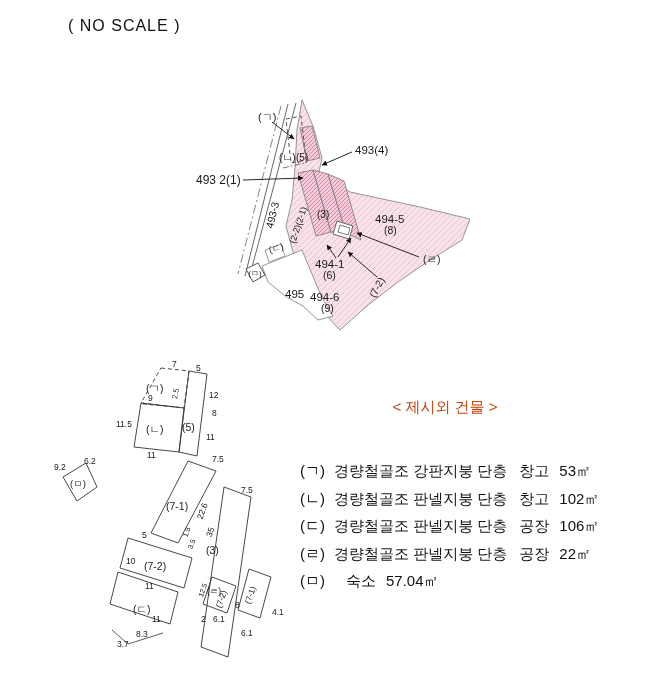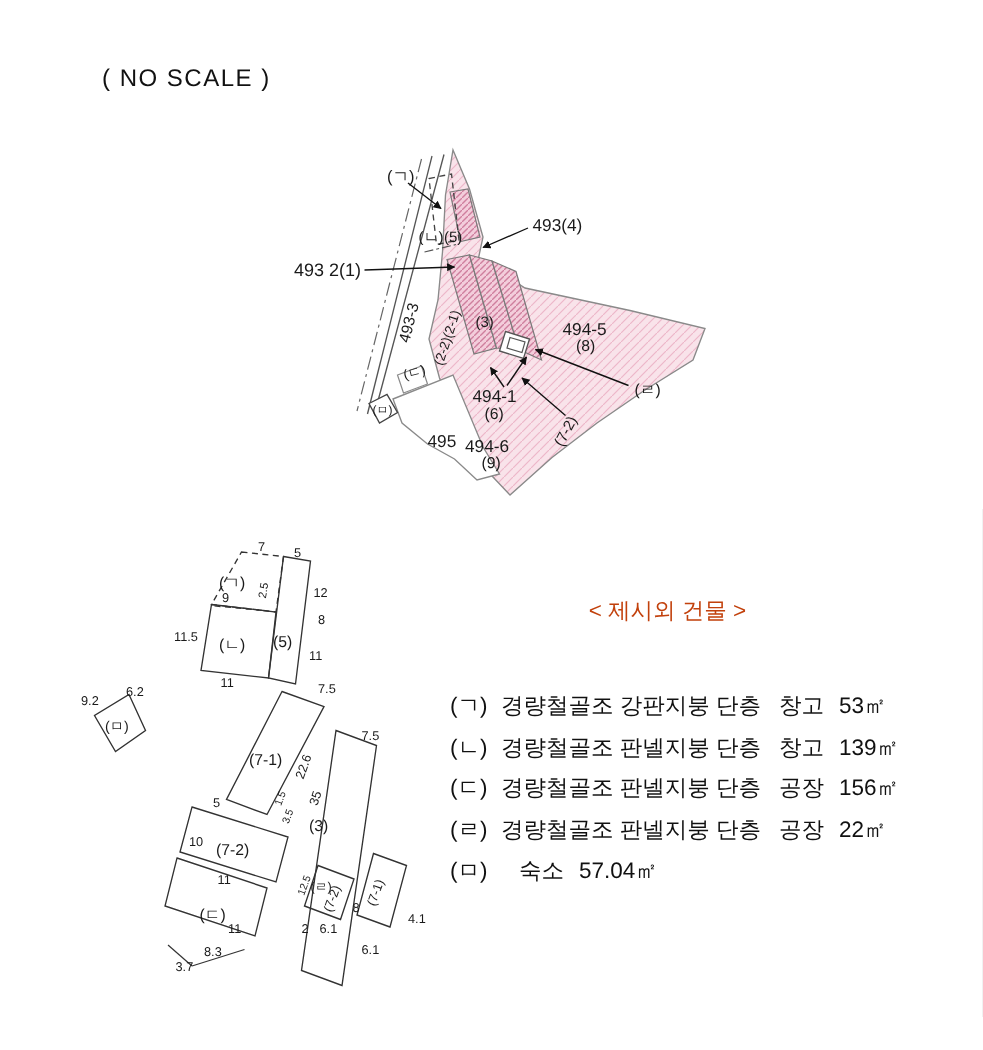--- a/index.html
+++ b/index.html
@@ -1,21 +1,21 @@
 <!DOCTYPE html>
 <html><head>
 <meta charset="utf-8">
 <style>
   html,body{margin:0;padding:0;background:#e8e8e8;}
   .canvas{
     position:relative;width:655px;height:700px;background:#ffffff;
     font-family:"Liberation Sans", sans-serif;color:#111;overflow:hidden;
   }
   .no-scale{
-    position:absolute;left:68px;top:44px;font-size:16px;letter-spacing:1px;color:#111;
+    position:absolute;left:68px;top:17px;font-size:16px;letter-spacing:1px;color:#111;
   }
   svg text{fill:#1a1a1a;font-family:"Liberation Sans", sans-serif;}
   .site-plan{position:absolute;left:190px;top:90px;}
   .floor-plan{position:absolute;left:50px;top:355px;}
   .legend{position:absolute;left:300px;top:398px;width:345px;}
   .legend-title{font-size:15px;text-align:center;width:200px;margin-left:45px;margin-bottom:40px;color:#c2410c;}
   .legend-row{display:flex;align-items:baseline;font-size:15px;line-height:27.5px;white-space:nowrap;}
   .li-label{width:34px;}
   .li-use{margin-left:12px;}
   .li-area{margin-left:10px;}
@@ -162,27 +162,27 @@
     <div class="legend-row">
       <span class="li-label">(ㄱ)</span>
       <span class="li-desc">경량철골조 강판지붕 단층</span>
       <span class="li-use">창고</span>
       <span class="li-area">53㎡</span>
     </div>
     <div class="legend-row">
       <span class="li-label">(ㄴ)</span>
       <span class="li-desc">경량철골조 판넬지붕 단층</span>
       <span class="li-use">창고</span>
-      <span class="li-area">139㎡</span>
+      <span class="li-area">102㎡</span>
     </div>
     <div class="legend-row">
       <span class="li-label">(ㄷ)</span>
       <span class="li-desc">경량철골조 판넬지붕 단층</span>
       <span class="li-use">공장</span>
-      <span class="li-area">156㎡</span>
+      <span class="li-area">106㎡</span>
     </div>
     <div class="legend-row">
       <span class="li-label">(ㄹ)</span>
       <span class="li-desc">경량철골조 판넬지붕 단층</span>
       <span class="li-use">공장</span>
       <span class="li-area">22㎡</span>
     </div>
     <div class="legend-row">
       <span class="li-label">(ㅁ)</span>
       <span class="li-use">숙소</span>

